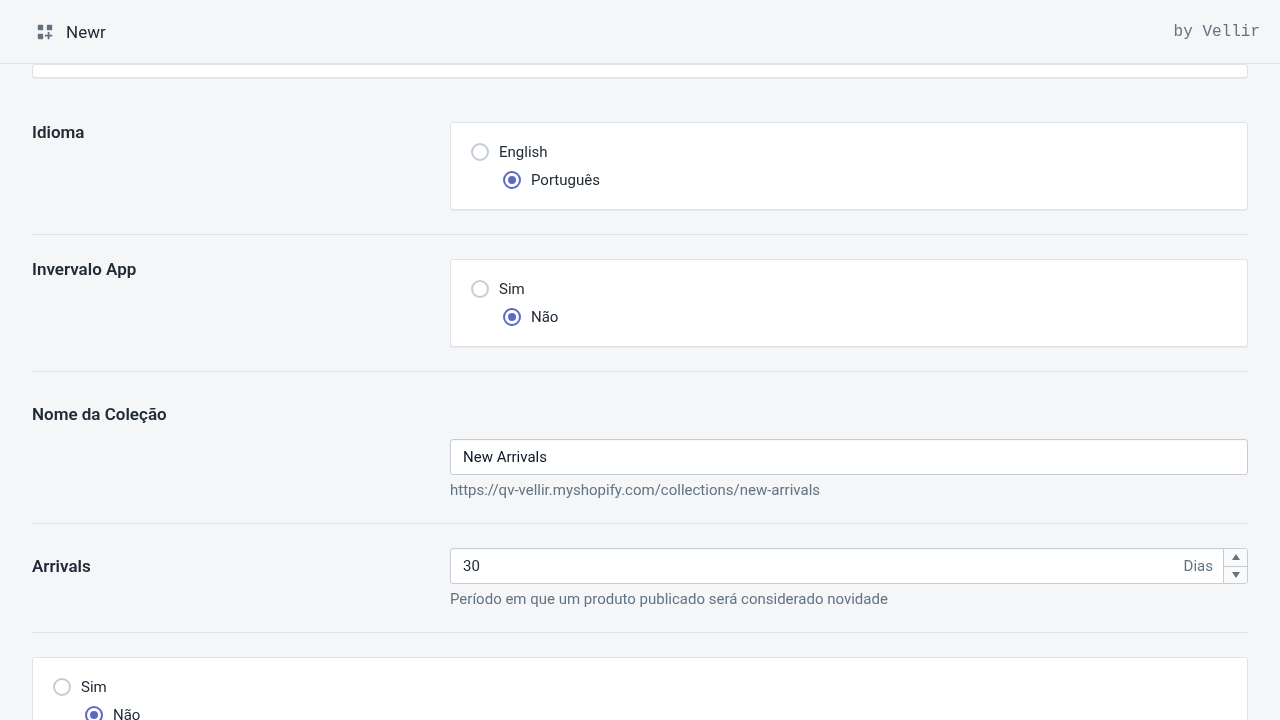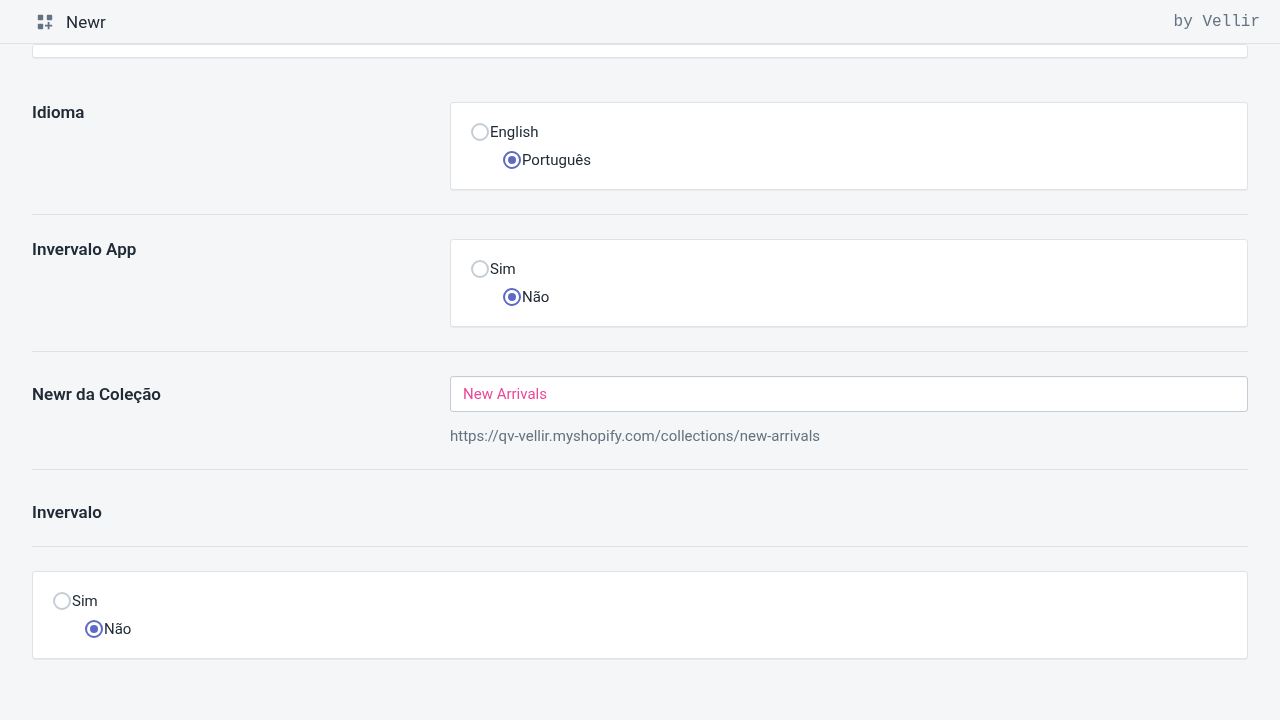--- a/index.html
+++ b/index.html
@@ -5,21 +5,21 @@
   * { box-sizing: border-box; margin: 0; padding: 0; }
   body {
     font-family: -apple-system, BlinkMacSystemFont, "Segoe UI", Roboto, Helvetica, Arial, sans-serif;
     background: #f4f6f8;
     color: #212b36;
     width: 1280px;
     height: 720px;
     overflow: hidden;
   }
   .topbar {
-    height: 44px;
+    height: 64px;
     background: #f4f6f8;
     border-bottom: 1px solid #dfe3e8;
     display: flex;
     align-items: center;
     justify-content: space-between;
     padding: 0 20px 0 36px;
   }
   .topbar-left { display: flex; align-items: center; gap: 12px; }
   .topbar-icon { width: 18px; height: 18px; color: #637381; }
   .topbar-title { font-size: 17px; font-weight: 400; color: #212b36; }
@@ -54,21 +54,21 @@
   .card {
     background: #fff;
     border: 1px solid #dfe3e8;
     border-radius: 3px;
     padding: 20px;
     box-shadow: 0 1px 0 rgba(22,29,37,0.05);
   }
   .radio-row {
     display: flex;
     align-items: center;
-    gap: 1px;
+    gap: 10px;
     margin-bottom: 10px;
     cursor: pointer;
   }
   .radio-row:last-child { margin-bottom: 0; padding-left: 32px; }
   .radio {
     width: 18px; height: 18px;
     border: 2px solid #c4cdd5;
     border-radius: 50%;
     display: flex; align-items: center; justify-content: center;
     flex-shrink: 0;
@@ -81,28 +81,29 @@
     border-radius: 50%;
   }
   .radio-label { font-size: 15px; color: #212b36; }
   .text-input {
     width: 100%;
     background: #fff;
     border: 1px solid #c4cdd5;
     border-radius: 3px;
     padding: 8px 12px;
     font-size: 15px;
-    color: #ec4899;
+    color: #0f172a;
     font-family: inherit;
     box-shadow: inset 0 1px 0 rgba(99,115,129,0.05);
+    margin-top: 43px;
   }
   .helper {
     font-size: 15px;
     color: #637381;
-    margin-top: 15px;
+    margin-top: 6px;
   }
   .section.input-section .section-label { padding-top: 8px; }
   .number-wrapper {
     display: flex;
     align-items: stretch;
     border: 1px solid #c4cdd5;
     border-radius: 3px;
     background: #fff;
     box-shadow: inset 0 1px 0 rgba(99,115,129,0.05);
     overflow: hidden;
@@ -193,31 +194,50 @@
         <div class="radio-row">
           <div class="radio selected"></div>
           <span class="radio-label">Não</span>
         </div>
       </div>
     </div>
   </div>
 
   <div class="section input-section">
     <div class="section-label">
-      <h2>Newr da Coleção</h2>
+      <h2>Nome da Coleção</h2>
     </div>
     <div class="section-body">
       <input type="text" class="text-input" value="New Arrivals" style="">
       <div class="helper">https://qv-vellir.myshopify.com/collections/new-arrivals</div>
     </div>
   </div>
 
   <div class="section input-section">
     <div class="section-label">
-      <h2>Invervalo</h2>
+      <h2>Arrivals</h2>
+    </div>
+    <div class="section-body">
+      <div class="number-wrapper">
+        <input type="text" class="number-input" value="30" style="">
+        <span class="unit">Dias</span>
+        <div class="stepper">
+          <div class="step">
+            <svg viewBox="0 0 8 6">
+                <path d="M4 0 L8 6 L0 6 Z"></path>
+              </svg>
+          </div>
+          <div class="step">
+            <svg viewBox="0 0 8 6">
+                <path d="M0 0 L8 0 L4 6 Z"></path>
+              </svg>
+          </div>
+        </div>
+      </div>
+      <div class="helper">Período em que um produto publicado será considerado novidade</div>
     </div>
   </div>
 
   <div class="section noborder">
     <div class="section-body">
       <div class="card">
         <div class="radio-row">
           <div class="radio"></div>
           <span class="radio-label">Sim</span>
         </div>

